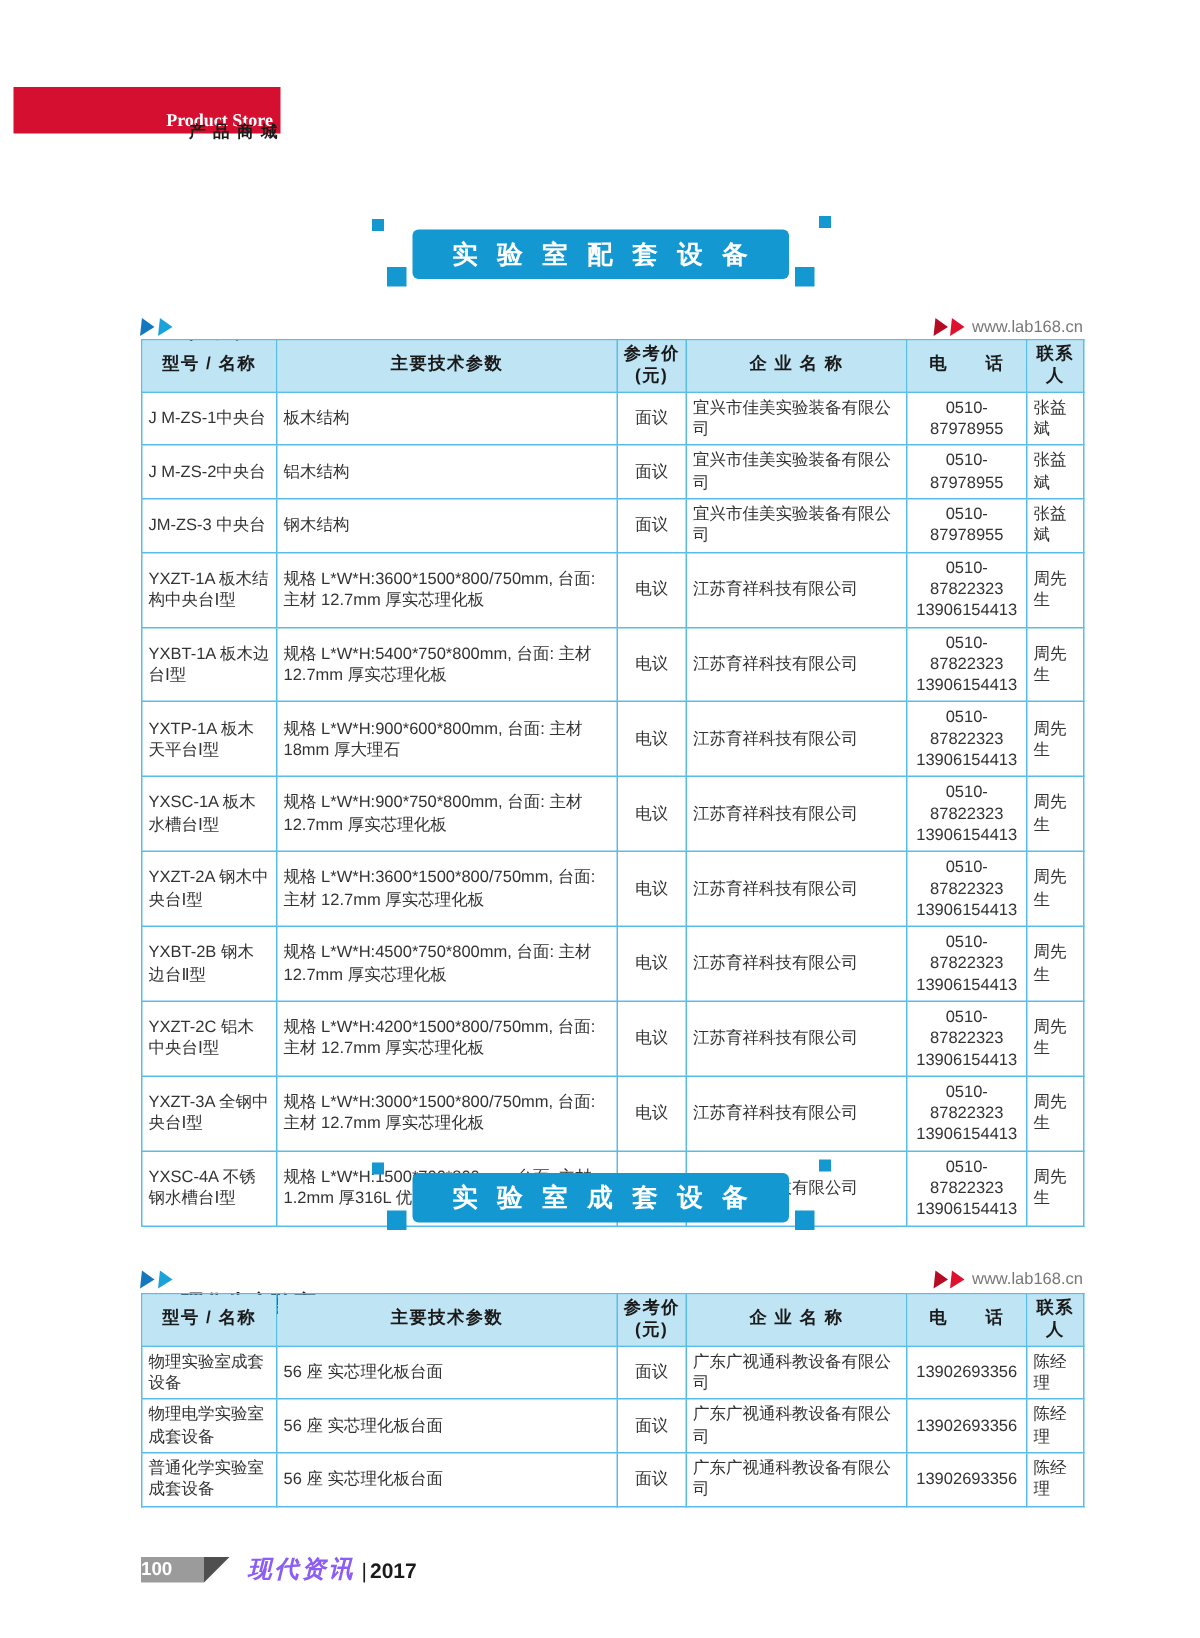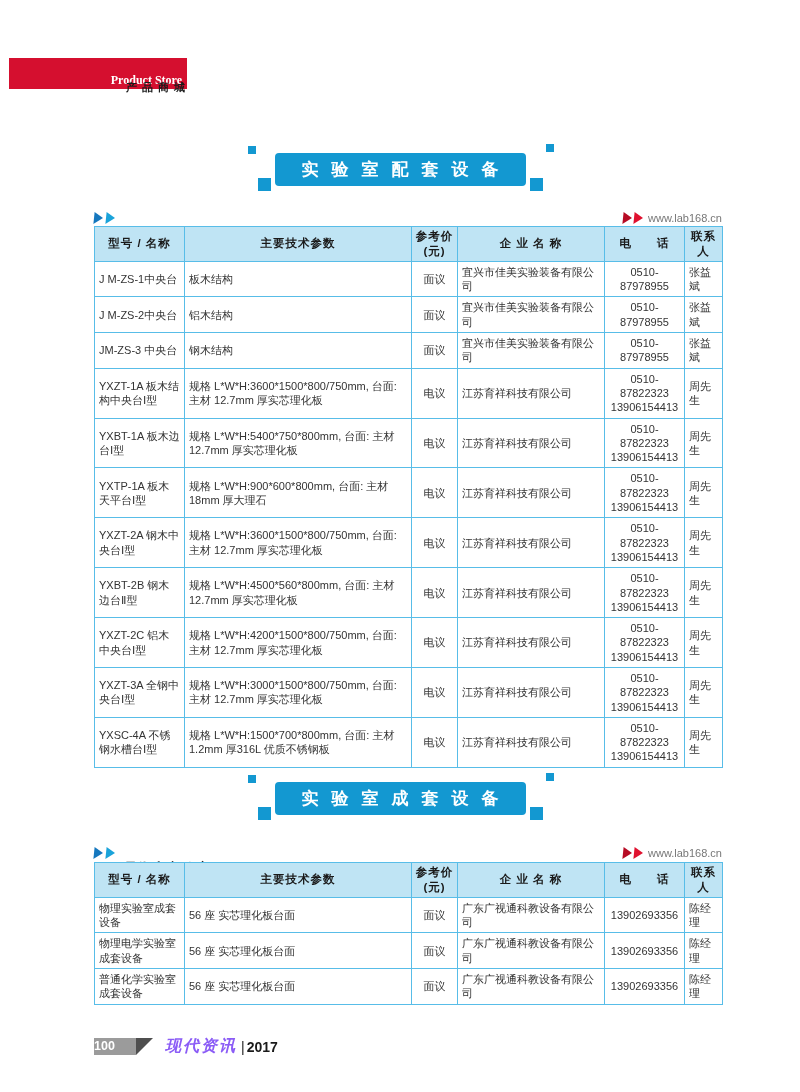--- a/index.html
+++ b/index.html
@@ -154,31 +154,40 @@
         <tr>
           <td>YXTP-1A 板木天平台Ⅰ型</td>
           <td>规格 L*W*H:900*600*800mm, 台面: 主材 18mm 厚大理石</td>
           <td>电议</td>
           <td>江苏育祥科技有限公司</td>
           <td>0510-87822323
 13906154413</td>
           <td>周先生</td>
         </tr>
         <tr>
+          <td>YXSC-1A 板木水槽台Ⅰ型</td>
+          <td>规格 L*W*H:900*750*800mm, 台面: 主材 12.7mm 厚实芯理化板</td>
+          <td>电议</td>
+          <td>江苏育祥科技有限公司</td>
+          <td>0510-87822323
+13906154413</td>
+          <td>周先生</td>
+        </tr>
+        <tr>
           <td>YXZT-2A 钢木中央台Ⅰ型</td>
           <td>规格 L*W*H:3600*1500*800/750mm, 台面: 主材 12.7mm 厚实芯理化板</td>
           <td>电议</td>
           <td>江苏育祥科技有限公司</td>
           <td>0510-87822323
 13906154413</td>
           <td>周先生</td>
         </tr>
         <tr>
           <td>YXBT-2B 钢木边台Ⅱ型</td>
-          <td>规格 L*W*H:4500*560*800mm, 台面: 主材 12.7mm 厚实芯理化板</td>
+          <td>规格 L*W*H:4500*750*800mm, 台面: 主材 12.7mm 厚实芯理化板</td>
           <td>电议</td>
           <td>江苏育祥科技有限公司</td>
           <td>0510-87822323
 13906154413</td>
           <td>周先生</td>
         </tr>
         <tr>
           <td>YXZT-2C 铝木中央台Ⅰ型</td>
           <td>规格 L*W*H:4200*1500*800/750mm, 台面: 主材 12.7mm 厚实芯理化板</td>
           <td>电议</td>

